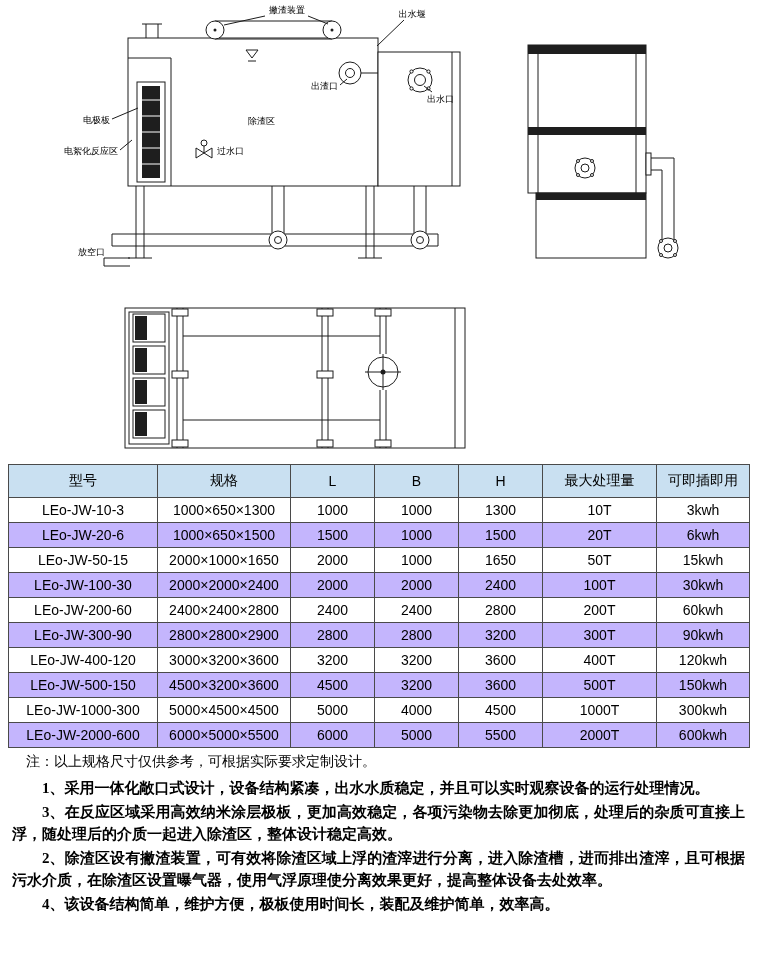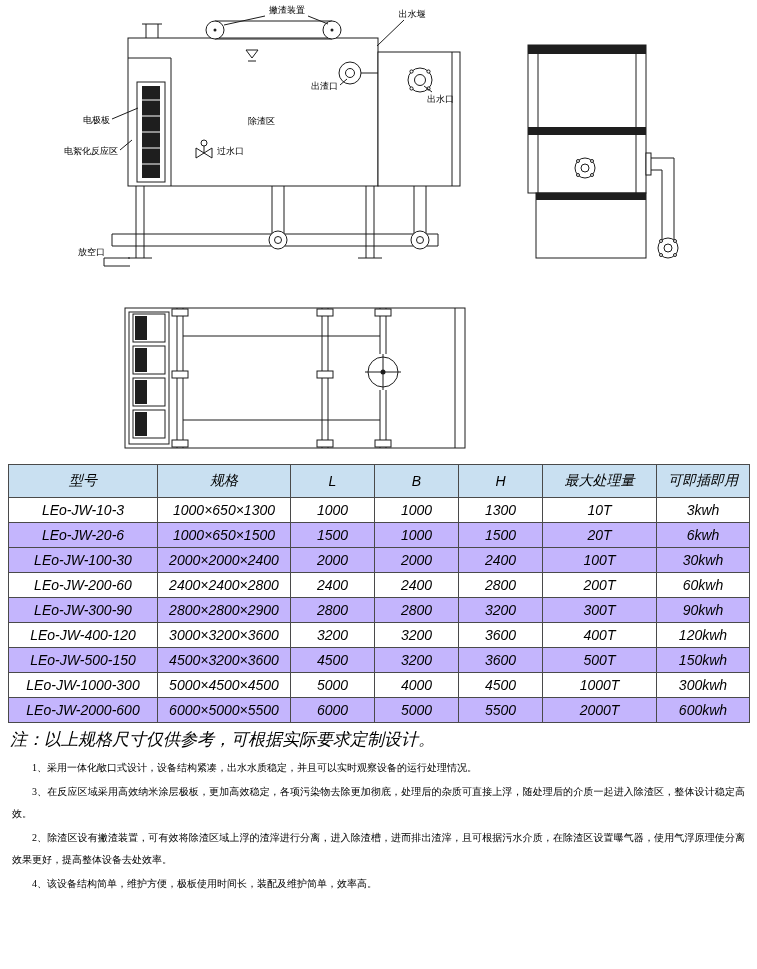--- a/index.html
+++ b/index.html
@@ -10,32 +10,31 @@
   
   .drawing-wrap{width:633px;height:458px;}
   .ln{stroke:#1c1c1c;stroke-width:1;fill:none;}
   .fw{stroke:#1c1c1c;stroke-width:1;fill:#ffffff;}
   .dark{fill:#1e1e1e;stroke:none;}
   .lbl{font-size:9px;fill:#000;font-family:"Liberation Sans", sans-serif;}
   
   table.spec{
     border-collapse:collapse;margin:6px 20px 0 8px;width:741px;table-layout:fixed;
     font-family:"Liberation Sans", sans-serif;
-    font-style:italic;
   }
   table.spec th, table.spec td{
     border:1px solid #4a4a4a;text-align:center;vertical-align:middle;
     font-size:14px;font-weight:normal;padding:4px 2px;color:#000;
   }
   table.spec thead th{background:#c9e0f1;padding:7px 2px;}
   table.spec tr.alt td{background:#c4b5fd;}
   
   .notes{margin:5px 10px 0 10px;}
-  .disclaimer{font-size:17px;margin:3px 0 6px 0;font-style:italic;}
-  .para{font-size:10px;line-height:22px;text-indent:2em;text-align:justify;margin:0 2px 2px 2px;}
+  .disclaimer{font-size:14px;margin:3px 0 6px 16px;}
+  .para{font-size:15px;line-height:22px;text-indent:2em;text-align:justify;margin:0 2px 2px 2px;font-weight:bold;}
 </style>
 </head>
 <body>
 
 <div class="drawing-wrap">
 <svg width="757" height="458" viewBox="0 0 757 458" xmlns="http://www.w3.org/2000/svg">
 
   <g>
 
     <rect class="fw" x="128" y="38" width="250" height="148"></rect>
@@ -253,20 +252,29 @@
     </tr>
     <tr class="alt">
       <td>LEo-JW-20-6</td>
       <td>1000×650×1500</td>
       <td>1500</td>
       <td>1000</td>
       <td>1500</td>
       <td>20T</td>
       <td>6kwh</td>
     </tr>
+    <tr>
+      <td>LEo-JW-50-15</td>
+      <td>2000×1000×1650</td>
+      <td>2000</td>
+      <td>1000</td>
+      <td>1650</td>
+      <td>50T</td>
+      <td>15kwh</td>
+    </tr>
     <tr class="alt">
       <td>LEo-JW-100-30</td>
       <td>2000×2000×2400</td>
       <td>2000</td>
       <td>2000</td>
       <td>2400</td>
       <td>100T</td>
       <td>30kwh</td>
     </tr>
     <tr>

